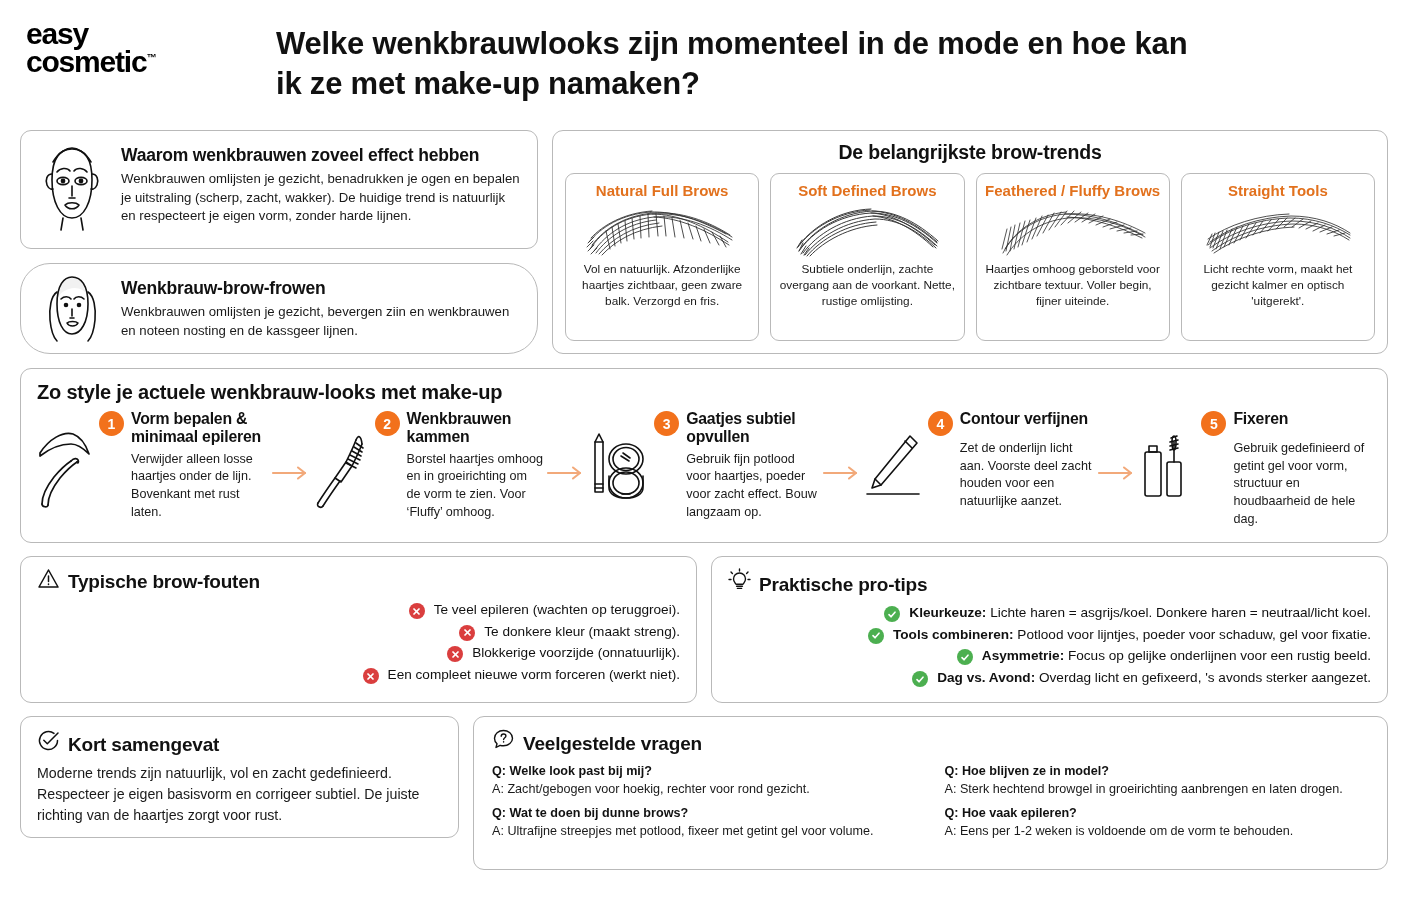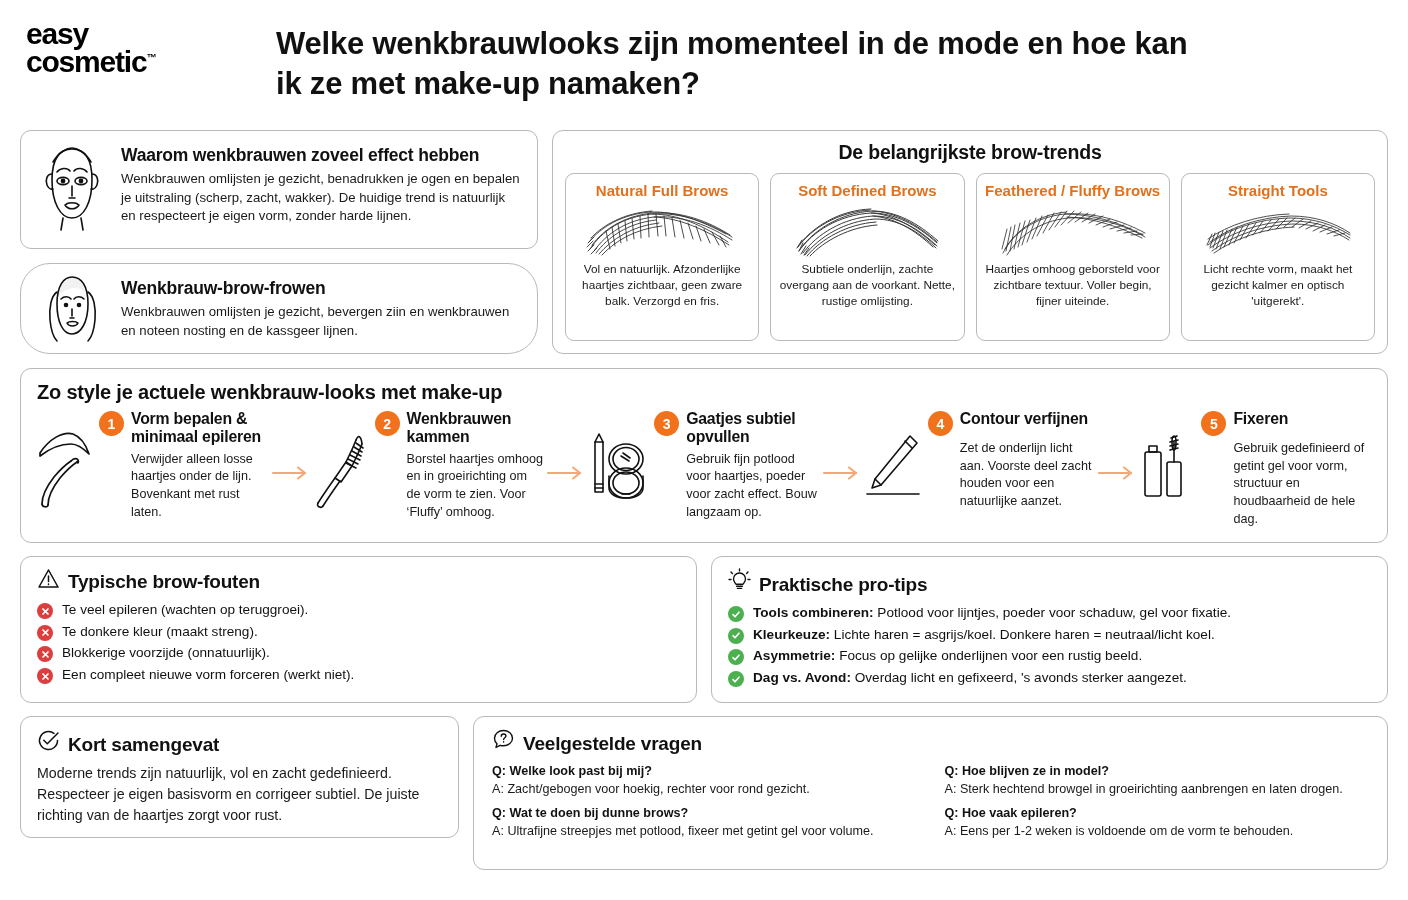--- a/index.html
+++ b/index.html
@@ -57,21 +57,21 @@
               justify-content: center; margin-top: 1px; }
   .step-name { font-size: 15.8px; font-weight: 700; line-height: 1.16; letter-spacing: -0.2px; }
   .step-desc { font-size: 12.6px; line-height: 1.4; margin-top: 4px; padding-left: 32px; color: #1a1a1a; }
   .arrow { flex: 0 0 44px; display: flex; align-items: center; justify-content: center; padding-top: 56px; }
 
   
   .row3 { display: flex; gap: 14px; padding: 13px 20px 0 20px; }
   .panel { flex: 1; padding: 11px 16px 12px 16px; height: 147px; }
   .panel-head { display: flex; align-items: flex-end; gap: 8px; margin-bottom: 7px; }
   .panel-title { font-size: 19px; font-weight: 700; letter-spacing: -0.2px; }
-  .bullet { display: flex; align-items: flex-start; gap: 9px; font-size: 13.6px; line-height: 1.52; margin-bottom: 1px; }
+  .bullet { display: flex; align-items: flex-start; gap: 9px; font-size: 13.6px; line-height: 1.52; margin-bottom: 1px; justify-content: flex-end; }
   .bullet .btext { padding-top: 0px; }
   .bullet b { font-weight: 700; }
   .badge { flex: 0 0 16px; width: 16px; height: 16px; border-radius: 50%; display: flex;
            align-items: center; justify-content: center; margin-top: 3px; }
   .badge.err { background: #DA3E3E; }
   .badge.ok  { background: #4CAF50; }
   .badge svg { display: block; }
 
   
   .row4 { display: flex; gap: 14px; padding: 13px 20px 0 20px; }
@@ -554,29 +554,29 @@
           </svg>
         </span>
         <span class="panel-title">Praktische pro-tips</span>
       </div>
       <div class="bullet">
         <span class="badge ok">
             <svg width="10" height="9" viewBox="0 0 10 9">
               <path d="M2 4.6 L4 6.8 L8 2.2" fill="none" stroke="#fff" stroke-width="1.6" stroke-linecap="round" stroke-linejoin="round"></path>
             </svg>
           </span>
-        <span class="btext"><b>Tools combineren:</b><span> Potlood voor lijntjes, poeder voor schaduw, gel voor fixatie.</span></span>
+        <span class="btext"><b>Kleurkeuze:</b><span> Lichte haren = asgrijs/koel. Donkere haren = neutraal/licht koel.</span></span>
       </div>
       <div class="bullet">
         <span class="badge ok">
             <svg width="10" height="9" viewBox="0 0 10 9">
               <path d="M2 4.6 L4 6.8 L8 2.2" fill="none" stroke="#fff" stroke-width="1.6" stroke-linecap="round" stroke-linejoin="round"></path>
             </svg>
           </span>
-        <span class="btext"><b>Kleurkeuze:</b><span> Lichte haren = asgrijs/koel. Donkere haren = neutraal/licht koel.</span></span>
+        <span class="btext"><b>Tools combineren:</b><span> Potlood voor lijntjes, poeder voor schaduw, gel voor fixatie.</span></span>
       </div>
       <div class="bullet">
         <span class="badge ok">
             <svg width="10" height="9" viewBox="0 0 10 9">
               <path d="M2 4.6 L4 6.8 L8 2.2" fill="none" stroke="#fff" stroke-width="1.6" stroke-linecap="round" stroke-linejoin="round"></path>
             </svg>
           </span>
         <span class="btext"><b>Asymmetrie:</b><span> Focus op gelijke onderlijnen voor een rustig beeld.</span></span>
       </div>
       <div class="bullet">

